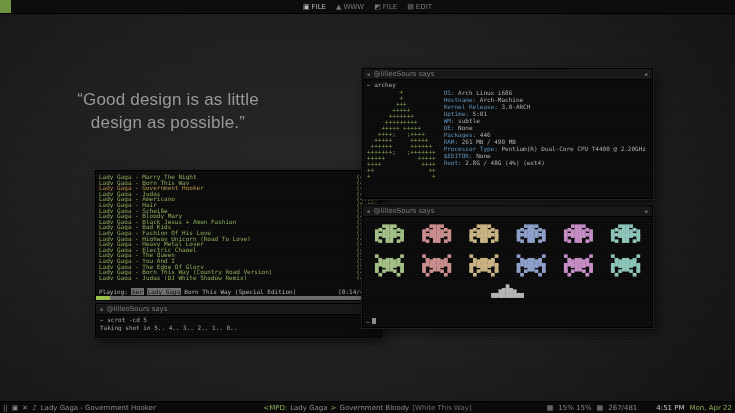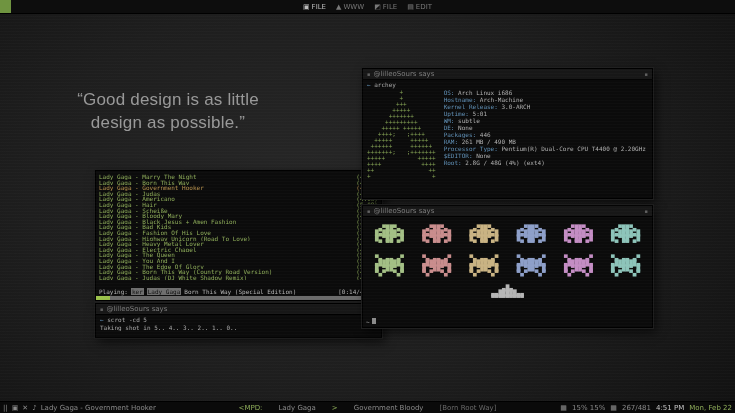--- a/index.html
+++ b/index.html
@@ -90,25 +90,25 @@
   .cursor { background:#8a8a8a; color:#8a8a8a; width:4px; height:6px; display:inline-block; }
 
   
   .bottombar {
     position:absolute; left:0; bottom:0; width:735px; height:12px;
     background:#0a0a0a; border-top:1px solid #000;
     display:flex; align-items:center; padding:0 3px; gap:4px;
     font-family:"DejaVu Sans", sans-serif; font-size:7px; color:#8a8a8a; z-index:5;
   }
   .bb-center {
-    position:absolute; left:50%; transform:translateX(-50%); display:flex; gap:16px; white-space:nowrap;
+    position:absolute; left:50%; transform:translateX(-50%); display:flex; gap:3px; white-space:nowrap;
   }
   .bb-right { margin-left:auto; display:flex; align-items:center; gap:5px; white-space:nowrap; }
   .bb-green { color:#8fae5a; }
-  .bb-white { color:#c9c9c9; }
+  .bb-white { color:#c9c9c9;margin-left:14px; }
   .bb-dim   { color:#6a6a6a; }
   .bb-btn   { color:#8a8a8a; }
 </style>
 </head>
 <body>
 
 <div class="topbar">
   <div class="corner" style="background: rgb(111, 148, 64);"></div>
   <div class="ws-group" style="display:flex;gap:10px;">
       <span class="ws active">
@@ -356,24 +356,24 @@
   <span class="bb-btn">▣</span>
   <span class="bb-btn">✕</span>
   <span>♪</span>
   <span>Lady Gaga - Government Hooker</span>
 
   <span class="bb-center">
     <span class="bb-green">&lt;MPD:</span>
     <span>Lady Gaga</span>
     <span class="bb-green">&gt;</span>
     <span>Government Bloody</span>
-    <span class="bb-dim">[Born Root Way]</span>
+    <span class="bb-dim">[White This Way]</span>
   </span>
 
   <span class="bb-right">
     <span>▦</span>
     <span>15% 15%</span>
     <span>▦</span>
     <span>267/481</span>
     <span class="bb-white">4:51 PM</span>
-    <span class="bb-green">Mon, Feb 22</span>
+    <span class="bb-green">Mon, Apr 22</span>
   </span>
 </div>
 
 </body></html>

